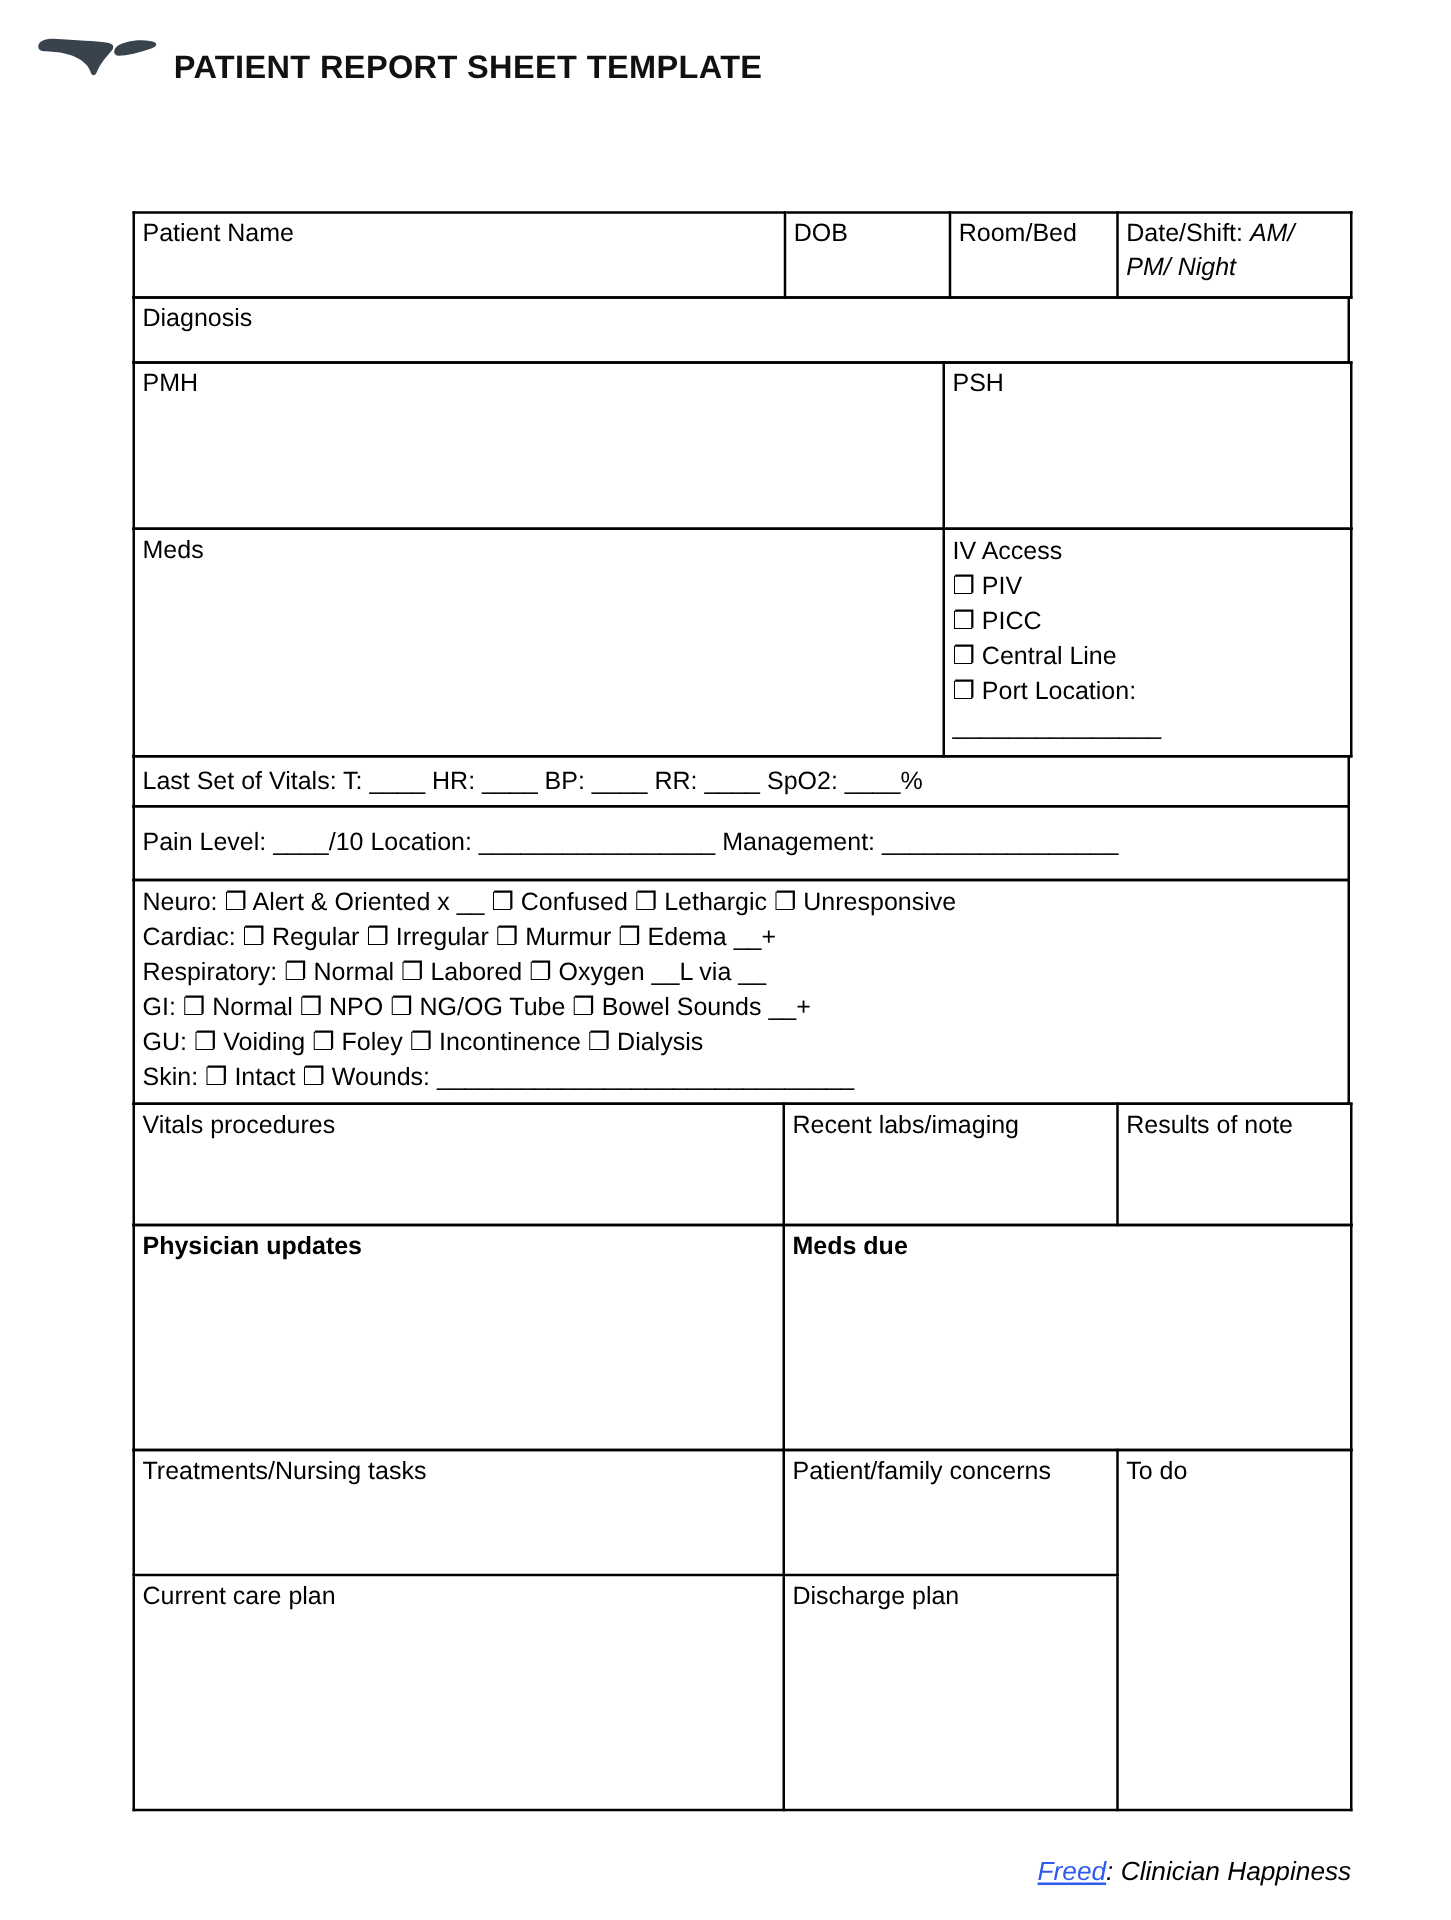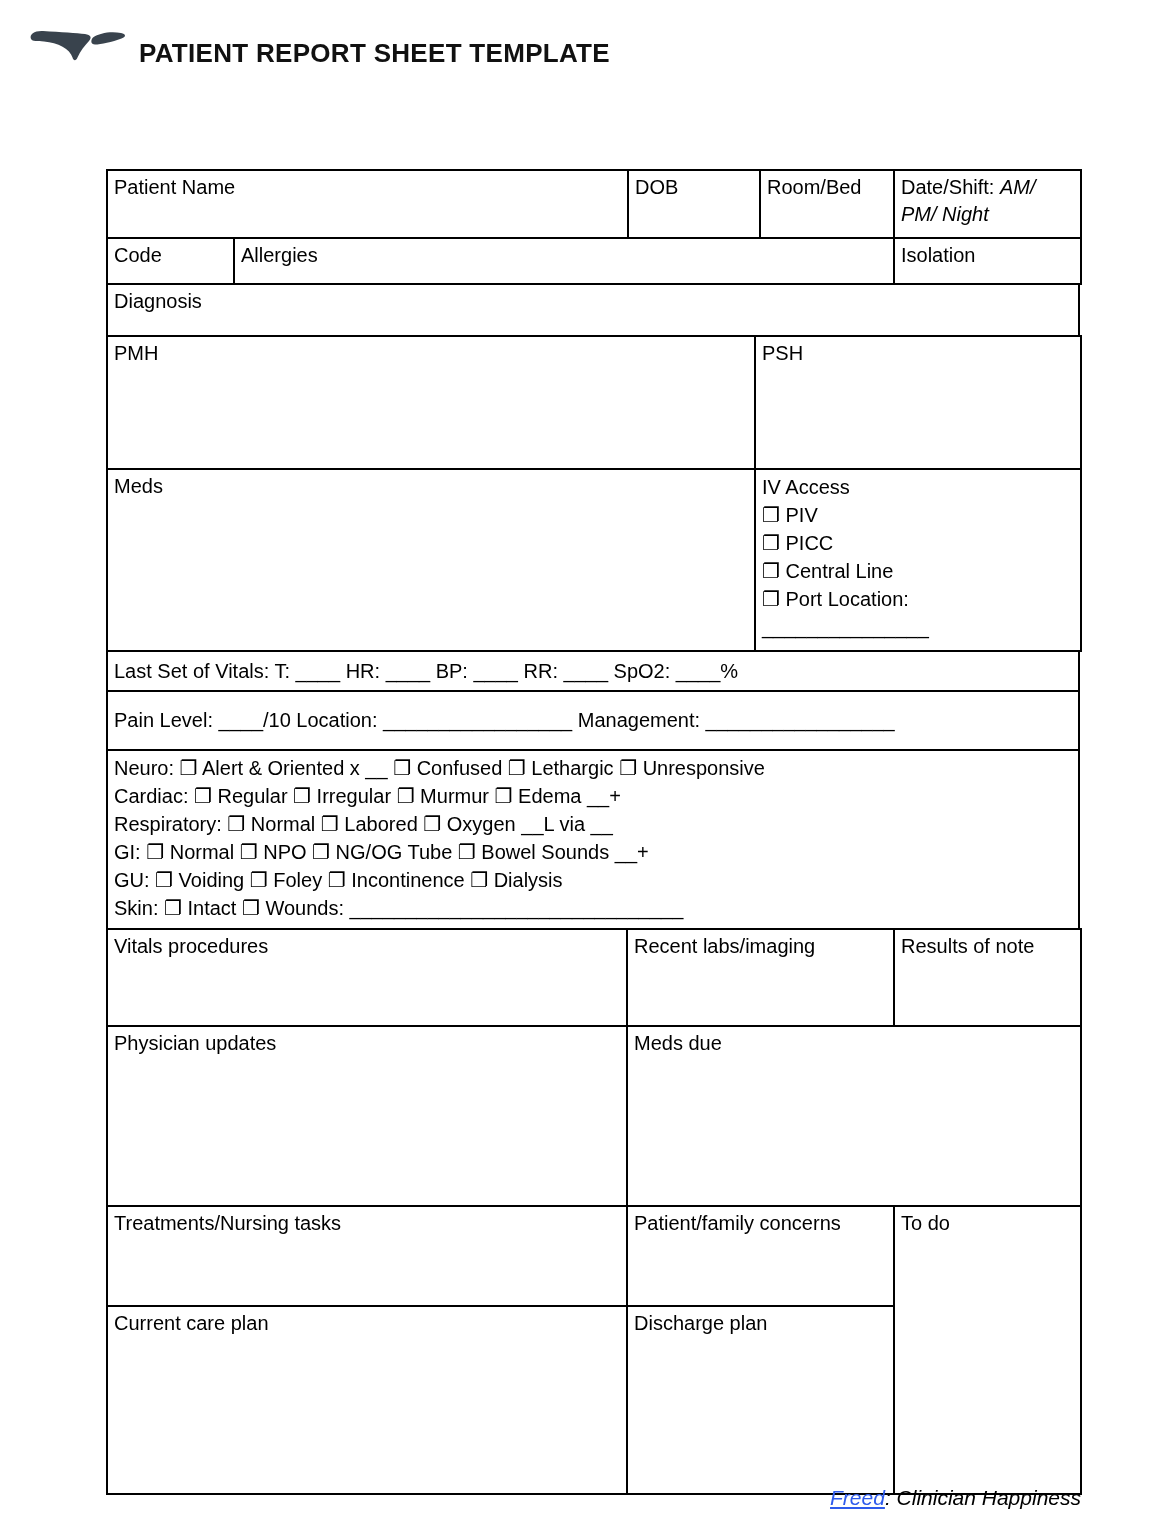--- a/index.html
+++ b/index.html
@@ -29,21 +29,21 @@
     padding:3px 6px;font-size:20px;line-height:27px;
     overflow:hidden;word-wrap:break-word;
   }
   td.mid{vertical-align:middle;}
   .em{font-style:italic;}
   .line{line-height:28px;}
   
   .h66 td{height:60px;} .h44 td{height:38px;} .h50 td{height:44px;}
   .h131 td{height:125px;} .h180 td{height:174px;} .h38 td{height:32px;}
   .h57 td{height:51px;} .h177 td{height:171px;} .h95 td{height:89px;}
-  .h178 td{height:172px;} .h98 td{height:92px;} .h186 td{height:180px;}
+  .h178 td{height:172px;font-weight:bold;} .h98 td{height:92px;} .h186 td{height:180px;}
   
   .ftr{
     position:absolute;top:1486px;right:80px;
     font-size:21px;font-style:italic;white-space:nowrap;
   }
   .ftr a{text-decoration:underline;cursor:pointer;}
 </style>
 </head>
 <body>
 
@@ -70,34 +70,20 @@
     <tbody>
         <tr class="h66">
       <td>Patient Name</td>
       <td>DOB</td>
       <td>Room/Bed</td>
       <td><span>Date/Shift: </span><span class="em">AM/ PM/ Night</span></td>
     </tr>
   </tbody>
     </table>
 
-  <table class="s">
-    <colgroup>
-        <col style="width:127px">
-        <col style="width:660px">
-        <col style="width:187px">
-      </colgroup>
-    <tbody>
-        <tr class="h44">
-      <td>Code</td>
-      <td>Allergies</td>
-      <td>Isolation</td>
-    </tr>
-  </tbody>
-    </table>
 
   <table class="s">
     <tbody>
         <tr class="h50">
           <td>Diagnosis</td>
         </tr>
   </tbody>
     </table>
 
   <table class="s">

